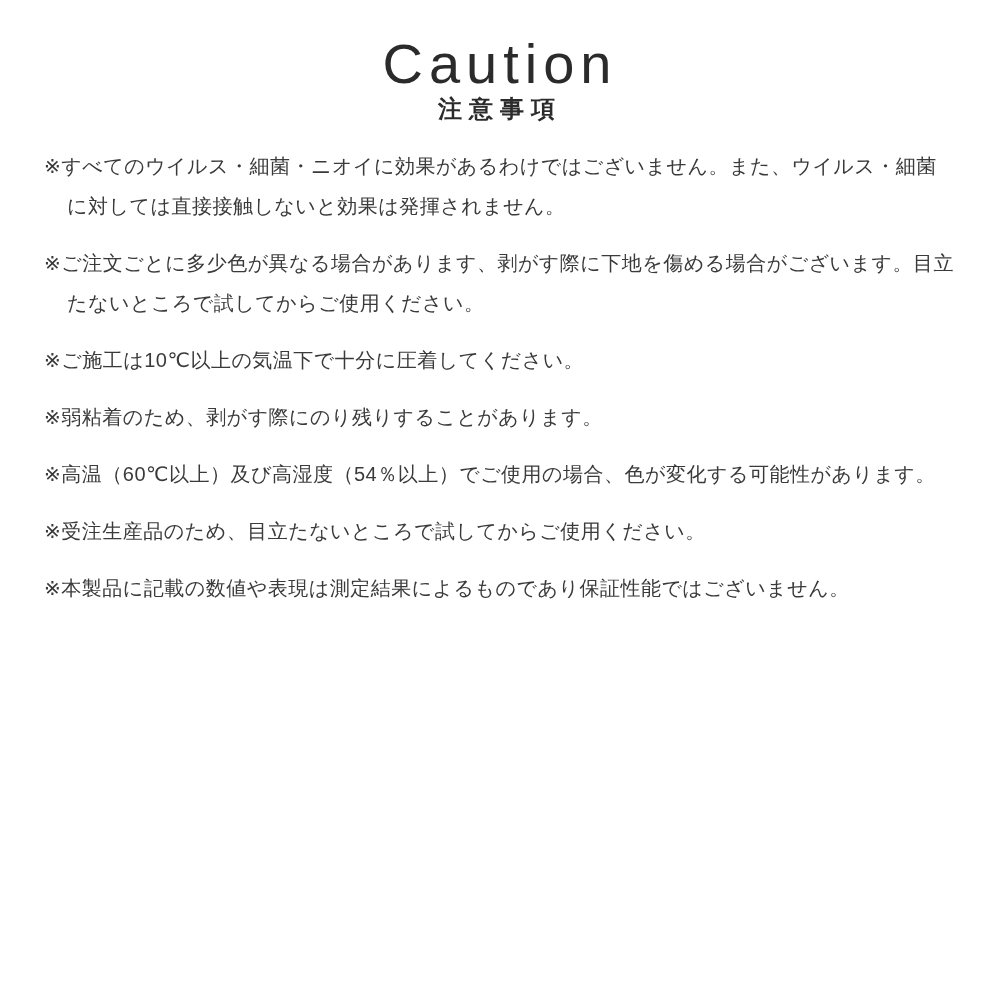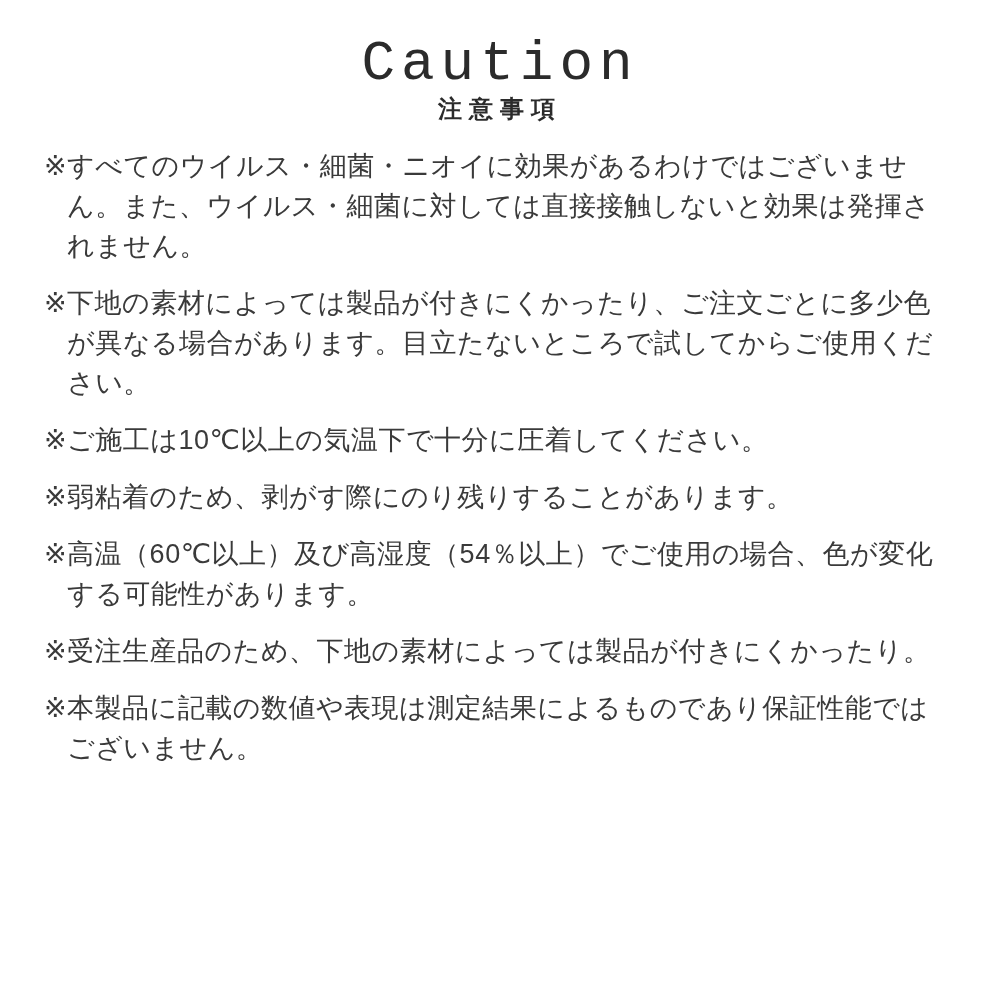--- a/index.html
+++ b/index.html
@@ -16,21 +16,21 @@
     padding: 28px 44px 0 44px;
     overflow: hidden;
     font-family: "Liberation Sans", "DejaVu Sans", sans-serif;
   }
   .header {
     text-align: center;
     margin: 0 0 24px 0;
   }
   .title-en {
     display: block;
-    font-family: Liberation Mono, monospace;
+    font-family: Liberation Sans, sans-serif;
     font-size: 56px;
     line-height: 1.0;
     font-weight: 400;
     letter-spacing: 6px;
     color: #2b2b2b;
     margin: 8px 0 4px 0;
     text-align: center;
   }
   .title-ja {
     display: block;
@@ -39,21 +39,21 @@
     font-weight: 700;
     letter-spacing: 7px;
     color: #2b2b2b;
   }
   .notes {
     margin: 0;
     padding: 0;
     list-style: none;
   }
   .note {
-    font-size: 27px;
+    font-size: 20px;
     line-height: 40px;
     color: #3a3a3a;
     margin: 0 0 17px 0;
     padding-left: 23px;   
     text-indent: -23px;
     letter-spacing: 0.5px;
     word-break: break-all;
   }
 </style>
 </head>
@@ -61,22 +61,22 @@
 
 <div class="page">
 
   <div class="header">
     <span class="title-en">Caution</span>
     <span class="title-ja">注意事項</span>
   </div>
 
   <ul class="notes">
     <li class="note">※すべてのウイルス・細菌・ニオイに効果があるわけではございません。また、ウイルス・細菌に対しては直接接触しないと効果は発揮されません。</li>
-    <li class="note">※下地の素材によっては製品が付きにくかったり、ご注文ごとに多少色が異なる場合があります。目立たないところで試してからご使用ください。</li>
+    <li class="note">※ご注文ごとに多少色が異なる場合があります、剥がす際に下地を傷める場合がございます。目立たないところで試してからご使用ください。</li>
     <li class="note">※ご施工は10℃以上の気温下で十分に圧着してください。</li>
     <li class="note">※弱粘着のため、剥がす際にのり残りすることがあります。</li>
     <li class="note">※高温（60℃以上）及び高湿度（54％以上）でご使用の場合、色が変化する可能性があります。</li>
-    <li class="note">※受注生産品のため、下地の素材によっては製品が付きにくかったり。</li>
+    <li class="note">※受注生産品のため、目立たないところで試してからご使用ください。</li>
     <li class="note">※本製品に記載の数値や表現は測定結果によるものであり保証性能ではございません。</li>
 
   </ul>
 
 </div>
 
 </body></html>

